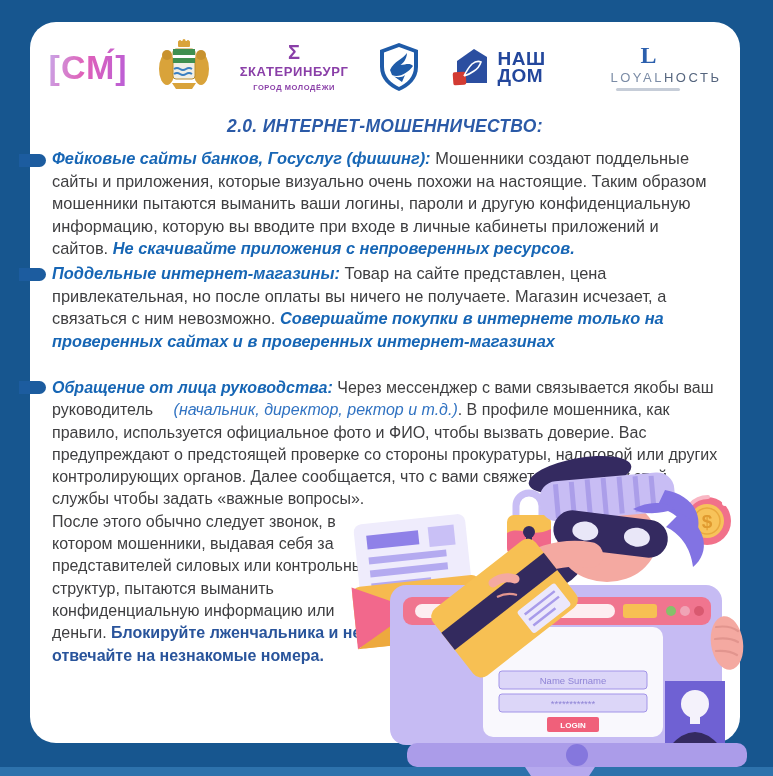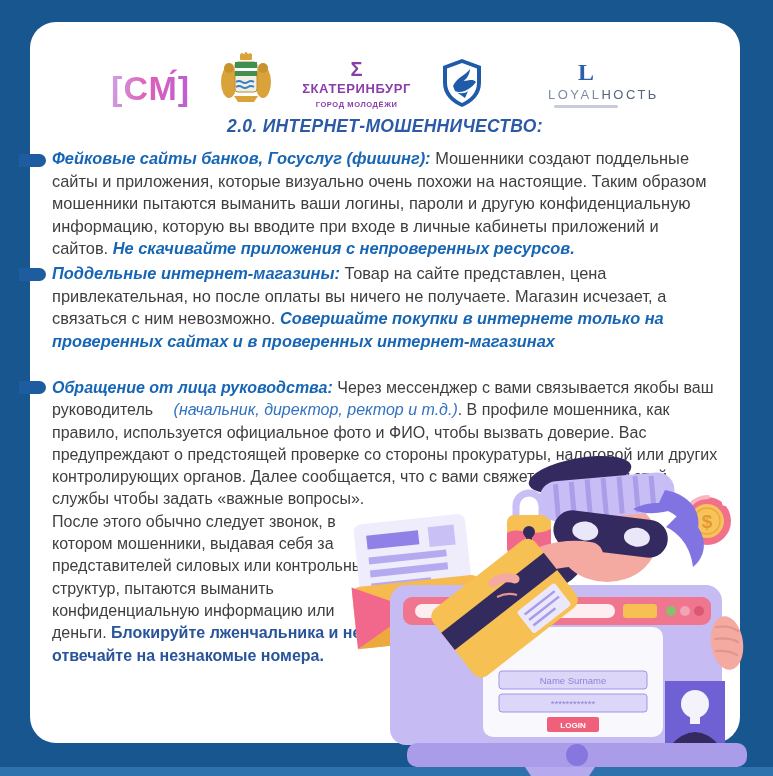--- a/index.html
+++ b/index.html
@@ -7,22 +7,22 @@
     position:relative;width:773px;height:776px;overflow:hidden;
     background:#17568f;
     font-family:"Liberation Sans","DejaVu Sans",sans-serif;
   }
   .bottom-strip{position:absolute;left:0;right:0;bottom:0;height:9px;background:#2d72ac;z-index:0;}
   .card{
     position:absolute;left:30px;top:22px;right:33px;bottom:33px;
     background:#ffffff;border-radius:26px;z-index:1;
   }
   
-  .logos{position:absolute;top:20px;left:0;right:0;height:66px;
-    display:flex;justify-content:center;align-items:flex-end;gap:30px;}
+  .logos{position:absolute;top:12px;left:0;right:0;height:66px;
+    display:flex;justify-content:center;align-items:center;gap:30px;}
   .logo-sm{
     font-size:34px;font-weight:700;letter-spacing:1px;
     background:linear-gradient(100deg,#c9a7e8 0%,#e060b8 45%,#b95fd8 100%);
     -webkit-background-clip:text;background-clip:text;color:transparent;
   }
   .logo-ekb{text-align:center;color:#8a3fa8;line-height:1;}
   .logo-ekb .sigma{font-size:20px;font-weight:800;margin-bottom:3px;}
   .logo-ekb .l1{font-size:13px;font-weight:800;letter-spacing:.6px;}
   .logo-ekb .l2{font-size:7.5px;font-weight:700;letter-spacing:.6px;margin-top:6px;}
   .logo-nashdom{display:flex;align-items:center;gap:7px;}
@@ -88,20 +88,31 @@
         <div class="l2">ГОРОД МОЛОДЁЖИ</div>
       </div>
 
       <svg width="42" height="50" viewBox="0 0 42 50">
         <path d="M21,1 L40,8 V25 C40,37 31,45 21,49 C11,45 2,37 2,25 V8 Z" fill="#1f5ba8"></path>
         <path d="M21,5 L36,10.5 V25 C36,35 28.5,41.5 21,45 C13.5,41.5 6,35 6,25 V10.5 Z" fill="#ffffff"></path>
         <path d="M12,28 C16,19 25,17 29,11 C28.5,18 25,21 22.5,23 C28,22.5 32,20.5 35,24 C30,31 21,36 14,33 Z" fill="#1f5ba8"></path>
         <path d="M14,33 C17,36 24,36 27,33 L24,40 Z" fill="#1f5ba8"></path>
       </svg>
 
+      <div class="logo-nashdom">
+        <svg width="40" height="42" viewBox="0 0 40 42">
+          <path d="M7,15 L24,3 L37,11 V37 H7 Z" fill="#2b4ea0" rx="3"></path>
+          <rect x="3" y="26" width="13" height="13" rx="2" fill="#d23b33" transform="rotate(-4 9 32)"></rect>
+          <path d="M14,30 q4,-8 8,-12 q5,-4 9,-2 q-2,6 -7,9 q-4,3 -10,5" fill="none" stroke="#ffffff" stroke-width="1.6"></path>
+        </svg>
+        <div class="nd-text">
+          <div>НАШ</div>
+          <div>ДОМ</div>
+        </div>
+      </div>
 
       <div class="logo-loyal">
         <div class="loyal-l">L</div>
         <div class="loyal-word">
           <span>LOYAL</span><span class="p2">НОСТЬ</span>
         </div>
         <div class="loyal-tag"></div>
       </div>
     </div>
 

